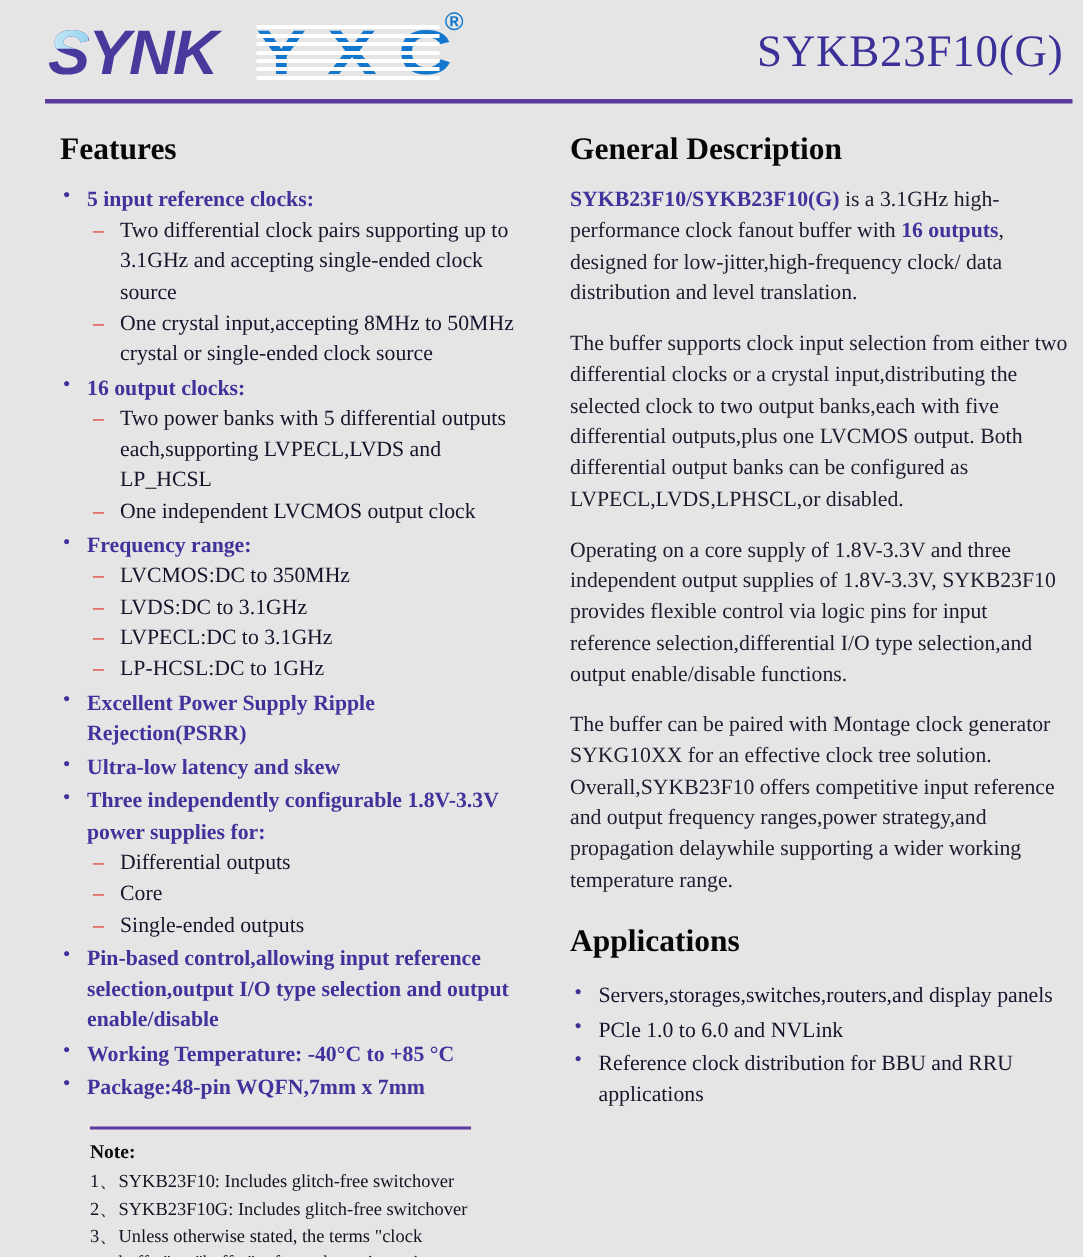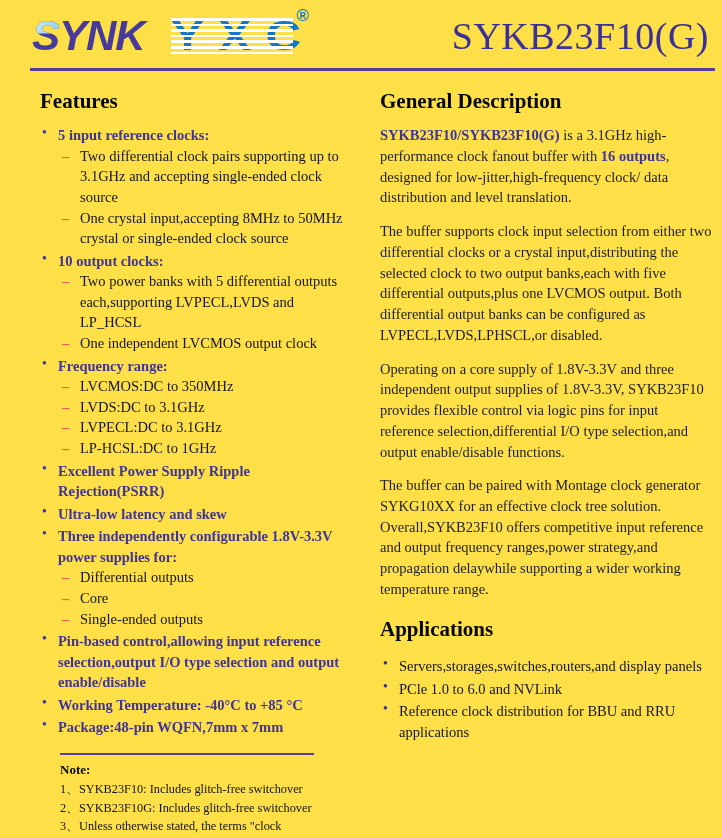--- a/index.html
+++ b/index.html
@@ -1,17 +1,17 @@
 <!DOCTYPE html>
 <html><head>
 <meta charset="utf-8">
 <style>
   html,body{margin:0;padding:0;background:#ffffff;}
   .page{
-    position:relative;width:722px;height:838px;background:#fde047;
+    position:relative;width:722px;height:838px;background:#e5e5e5;
     font-family:"Liberation Serif","DejaVu Serif",serif;color:#1c1c2e;
     overflow:hidden;
   }
   
   .header{
     display:flex;align-items:center;justify-content:space-between;
     margin:0 7px 0 30px;padding:14px 2px 10px 2px;
     border-bottom:3px solid #5b3b9e;
   }
   .logos{display:flex;align-items:center;gap:26px;}
@@ -36,21 +36,21 @@
   .yxc-stripes{
     position:absolute;left:0;top:0;right:0;bottom:0;
     background:repeating-linear-gradient(to bottom,transparent 0 3px,#ffffff 3px 5.6px);
     pointer-events:none;
   }
   .yxc-reg{
     position:absolute;right:-16px;top:-8px;font-size:17px;color:#1377cd;
     font-family:"Liberation Sans","DejaVu Sans",sans-serif;font-weight:bold;
   }
   .part-number{
-    font-size:38px;color:#3a3097;letter-spacing:0.5px;white-space:nowrap;
+    font-size:30px;color:#3a3097;letter-spacing:0.5px;white-space:nowrap;
     padding-right:4px;
   }
   
   .content{display:flex;gap:24px;padding:17px 8px 0 40px;}
   .col-left{width:316px;flex:none;}
   .col-right{flex:1;min-width:0;}
   h2{font-size:21px;font-weight:bold;color:#070707;margin:0 0 11px 0;line-height:1.25;}
   
   .flist{list-style:none;margin:0;padding:0;font-size:14.5px;line-height:1.42;}
   .ftop{position:relative;padding-left:18px;color:#40339b;font-weight:bold;margin-top:2px;}
@@ -96,21 +96,21 @@
 
   <div class="content">
 
     <div class="col-left">
       <h2>Features</h2>
       <ul class="flist">
         <li class="ftop"><span>5 input reference clocks:</span></li>
         <li class="fsub"><span>Two differential clock pairs supporting up to 3.1GHz and accepting single-ended clock source</span></li>
         <li class="fsub"><span>One crystal input,accepting 8MHz to 50MHz crystal or single-ended clock source</span></li>
 
-        <li class="ftop"><span>10 output clocks:</span></li>
+        <li class="ftop"><span>16 output clocks:</span></li>
         <li class="fsub"><span>Two power banks with 5 differential outputs each,supporting LVPECL,LVDS and LP_HCSL</span></li>
         <li class="fsub"><span>One independent LVCMOS output clock</span></li>
 
         <li class="ftop"><span>Frequency range:</span></li>
         <li class="fsub"><span>LVCMOS:DC to 350MHz</span></li>
         <li class="fsub"><span>LVDS:DC to 3.1GHz</span></li>
         <li class="fsub"><span>LVPECL:DC to 3.1GHz</span></li>
         <li class="fsub"><span>LP-HCSL:DC to 1GHz</span></li>
 
         <li class="ftop"><span>Excellent Power Supply Ripple Rejection(PSRR)</span></li>

